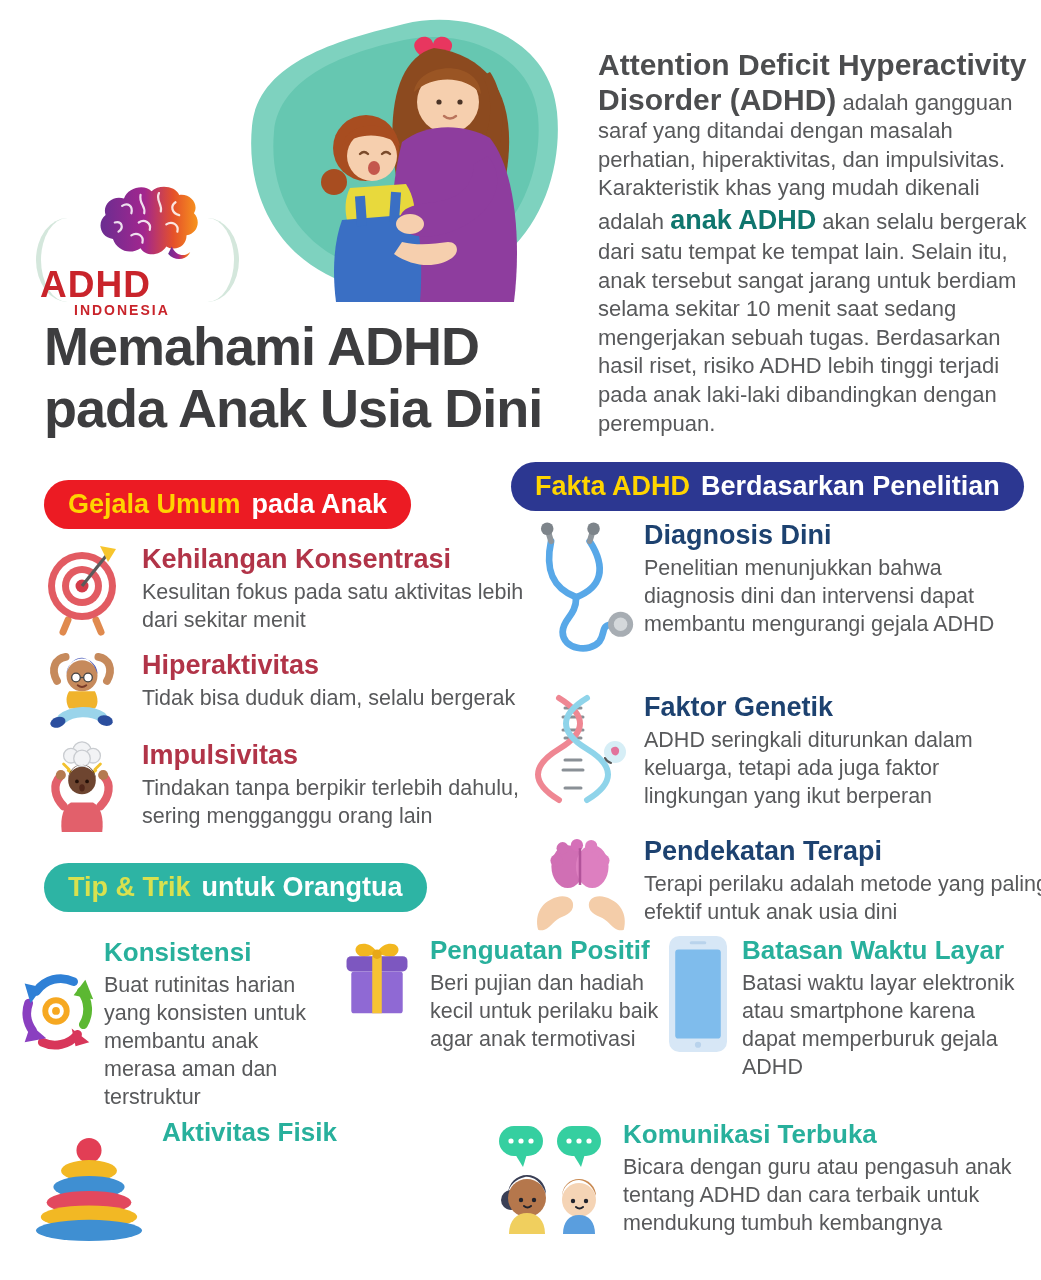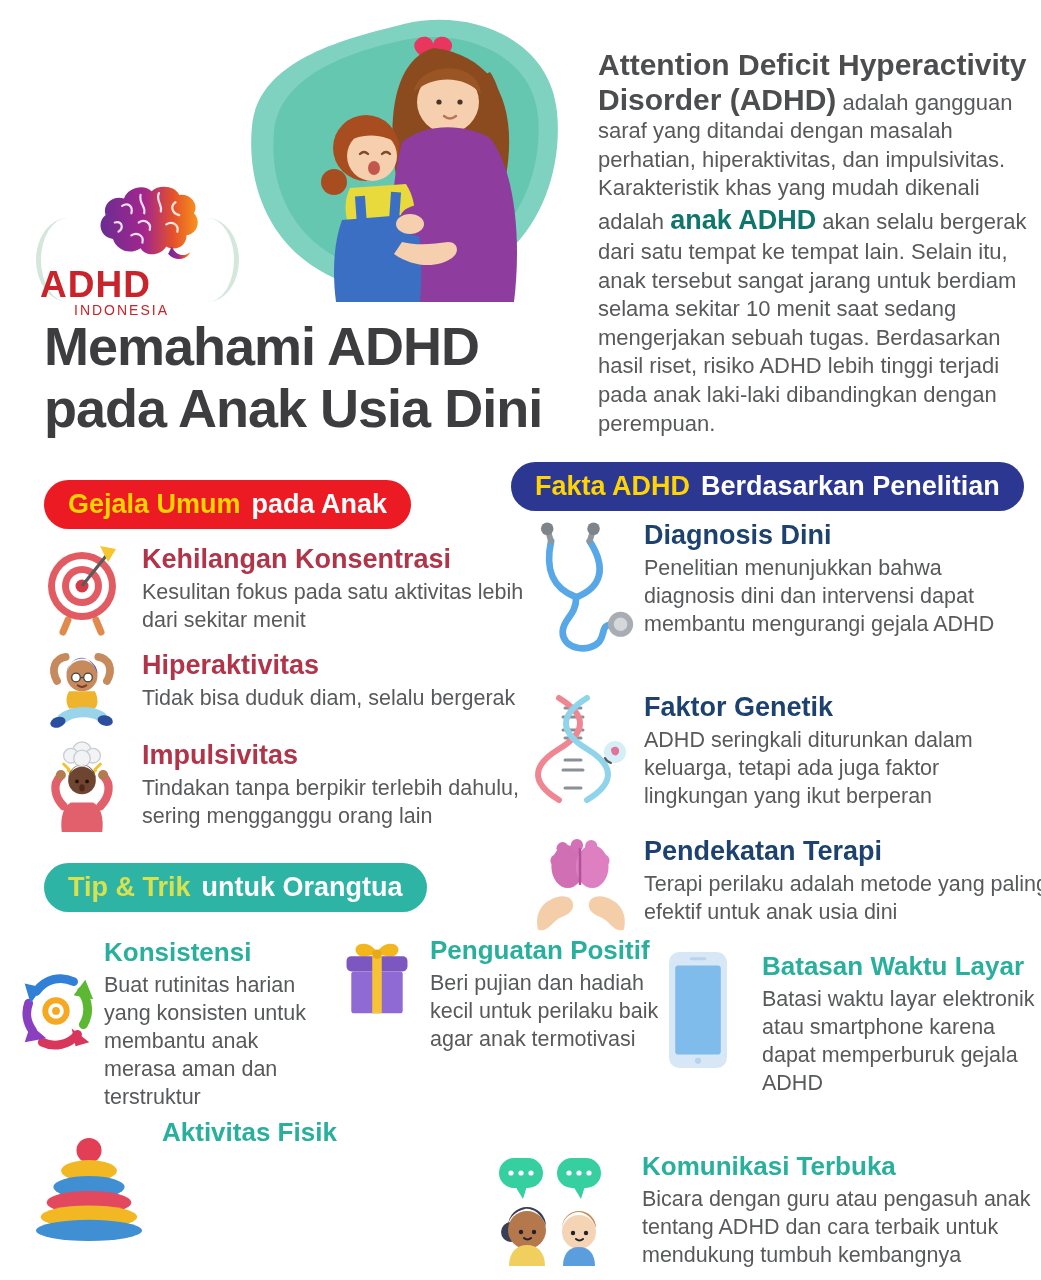--- a/index.html
+++ b/index.html
@@ -4,21 +4,21 @@
 <style>
   html,body{margin:0;padding:0;background:#fff;}
   .poster{
     position:relative;width:1041px;height:1280px;background:#ffffff;overflow:hidden;
     font-family:"Liberation Sans","DejaVu Sans",sans-serif;
   }
   
   .logo{position:absolute;left:40px;top:182px;width:214px;}
   .logo-brain{display:block;margin:0 auto -6px auto;}
   .logo-name{font-size:37px;font-weight:800;color:#c9242b;line-height:.92;letter-spacing:1px;}
-  .logo-sub{font-size:14px;font-weight:400;color:#c9242b;letter-spacing:2px;padding-left:34px;}
+  .logo-sub{font-size:14px;font-weight:700;color:#c9242b;letter-spacing:2px;padding-left:34px;}
   .arc{position:absolute;width:58px;height:84px;border-radius:50%;}
   .arc-l{left:36px;top:218px;border-left:5px solid #d4e7dc;}
   .arc-r{left:176px;top:218px;border-right:5px solid #d4e7dc;}
   
   .hero{position:absolute;left:238px;top:6px;width:332px;height:300px;}
   
   .intro{position:absolute;left:598px;top:26px;width:440px;color:#58595b;font-size:22px;line-height:1.3;}
   .intro .b1{font-size:30px;font-weight:800;color:#4c4d4f;line-height:1.12;}
   .intro .b2{font-size:27px;font-weight:800;color:#0f766e;}
   
@@ -48,25 +48,25 @@
   .sym-3{top:740px;}
   .fact{left:522px;width:515px;gap:4px;}
   .fact .icon-box{width:118px;}
   .fact-1{top:520px;}
   .fact-2{top:692px;}
   .fact-3{top:836px;}
   .tip-1{left:10px;top:938px;width:330px;gap:2px;}
   .tip-1 .icon-box{width:92px;margin-top:22px;}
   .tip-2{left:336px;top:936px;width:322px;gap:12px;}
   .tip-2 .icon-box{width:82px;}
-  .tip-3{left:666px;top:936px;width:372px;gap:32px;margin-top:16px;}
+  .tip-3{left:666px;top:936px;width:372px;gap:12px;}
   .tip-3 .icon-box{width:64px;}
   .tip-4{left:30px;top:1118px;width:450px;gap:14px;}
   .tip-4 .icon-box{width:118px;margin-top:18px;}
-  .tip-5{left:492px;top:1120px;width:548px;gap:30px;margin-top:32px;}
+  .tip-5{left:492px;top:1120px;width:548px;gap:11px;}
   .tip-5 .icon-box{width:120px;}
 </style>
 </head>
 <body>
 
 <div class="poster">
 
   <div class="arc arc-l"></div>
   <div class="arc arc-r"></div>
 

